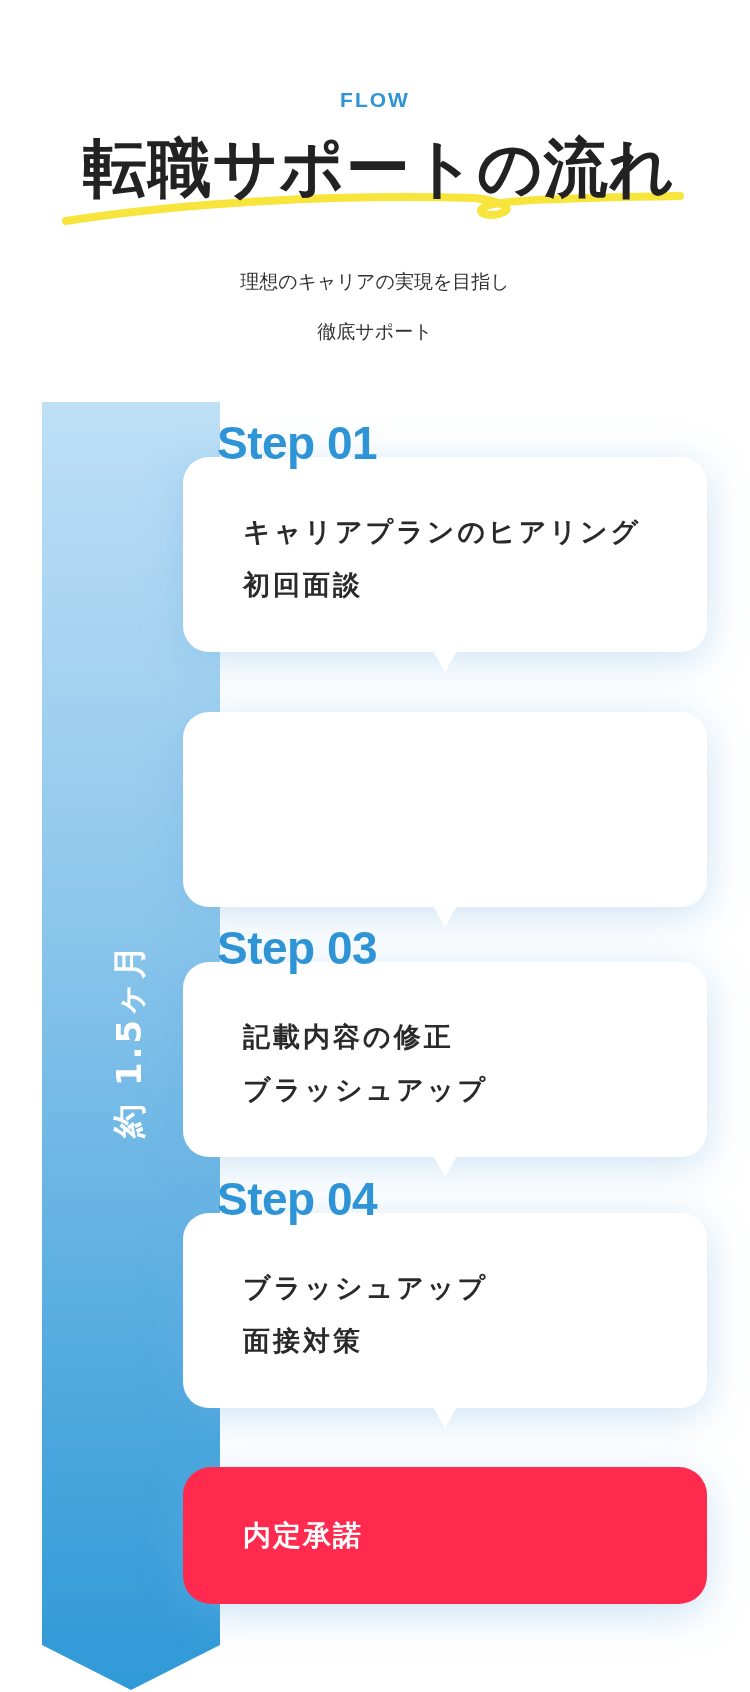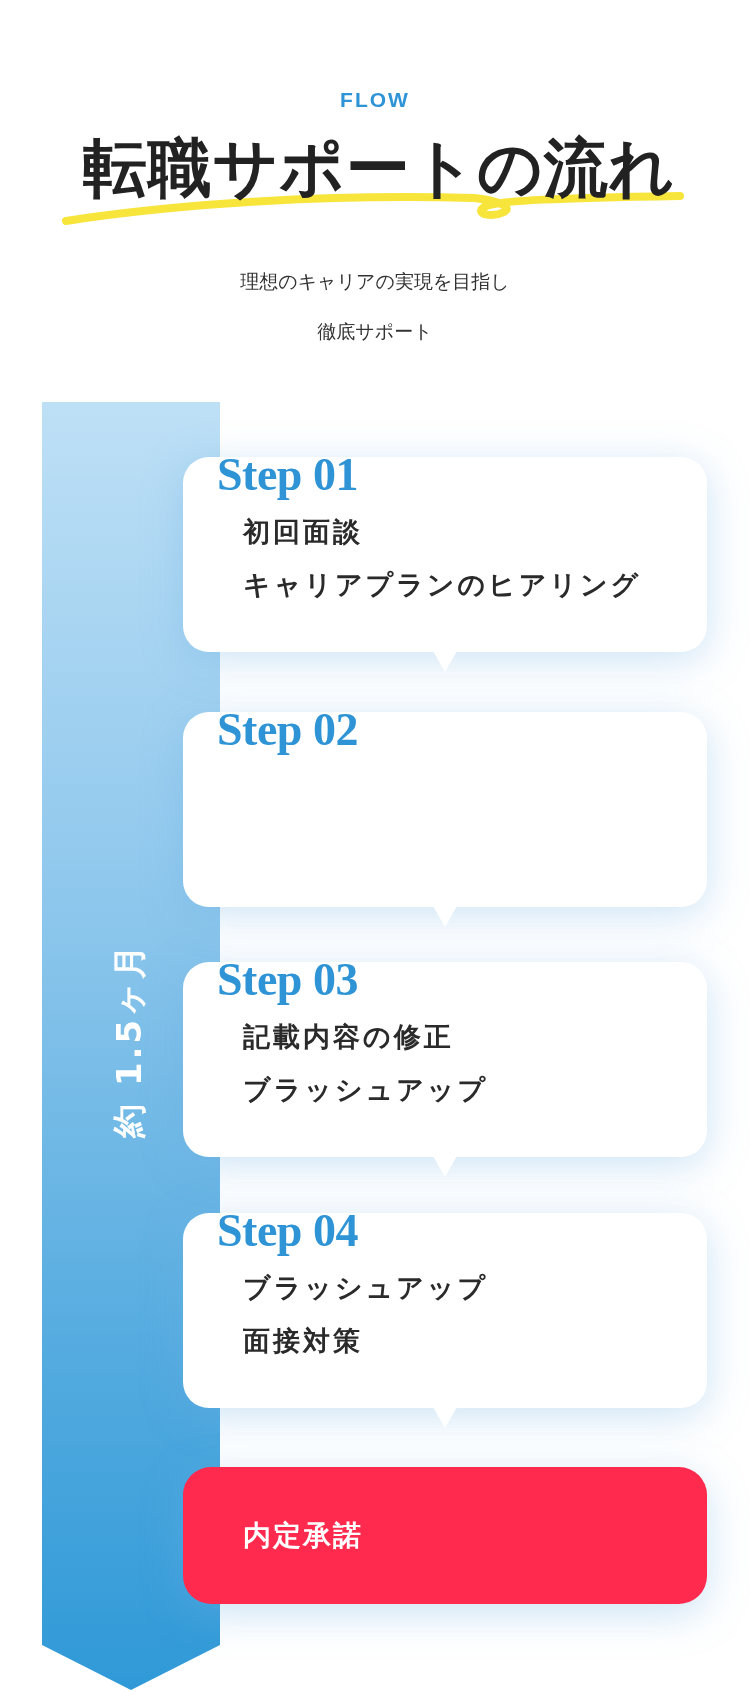--- a/index.html
+++ b/index.html
@@ -106,28 +106,27 @@
     width: 0;
     height: 0;
     border-left: 12px solid transparent;
     border-right: 12px solid transparent;
     border-top: 21px solid #ffffff;
   }
   .step-label {
     position: absolute;
     left: 34px;
     top: -42px;
-    font-family: Liberation Serif, serif;
+    font-family: Liberation Sans, sans-serif;
     font-weight: bold;
     font-size: 46px;
     line-height: 56px;
     color: #2e94d6;
     white-space: nowrap;
     letter-spacing: -0.5px;
-    margin-top: 32px;
   }
   .step-body {
     position: absolute;
     left: 60px;
     top: 48px;
     font-weight: bold;
     font-size: 27px;
     line-height: 53px;
     letter-spacing: 3px;
     color: #2a2a2a;
@@ -171,27 +170,26 @@
   <div>理想のキャリアの実現を目指し</div>
   <div>徹底サポート</div>
 </div>
 
 <div class="timeline-bar"></div>
 <div class="duration">約 1.5ヶ月</div>
 
 <div class="card" style="top:457px;">
   <div class="step-label">Step 01</div>
   <div class="step-body">
+    <div>キャリアプランのヒアリング</div>
     <div>初回面談</div>
-    <div>キャリアプランのヒアリング</div>
   </div>
 </div>
 
 <div class="card" style="top:712px;">
-  <div class="step-label">Step 02</div>
 </div>
 
 <div class="card" style="top:962px;">
   <div class="step-label">Step 03</div>
   <div class="step-body">
     <div>記載内容の修正</div>
     <div>ブラッシュアップ</div>
   </div>
 </div>
 

